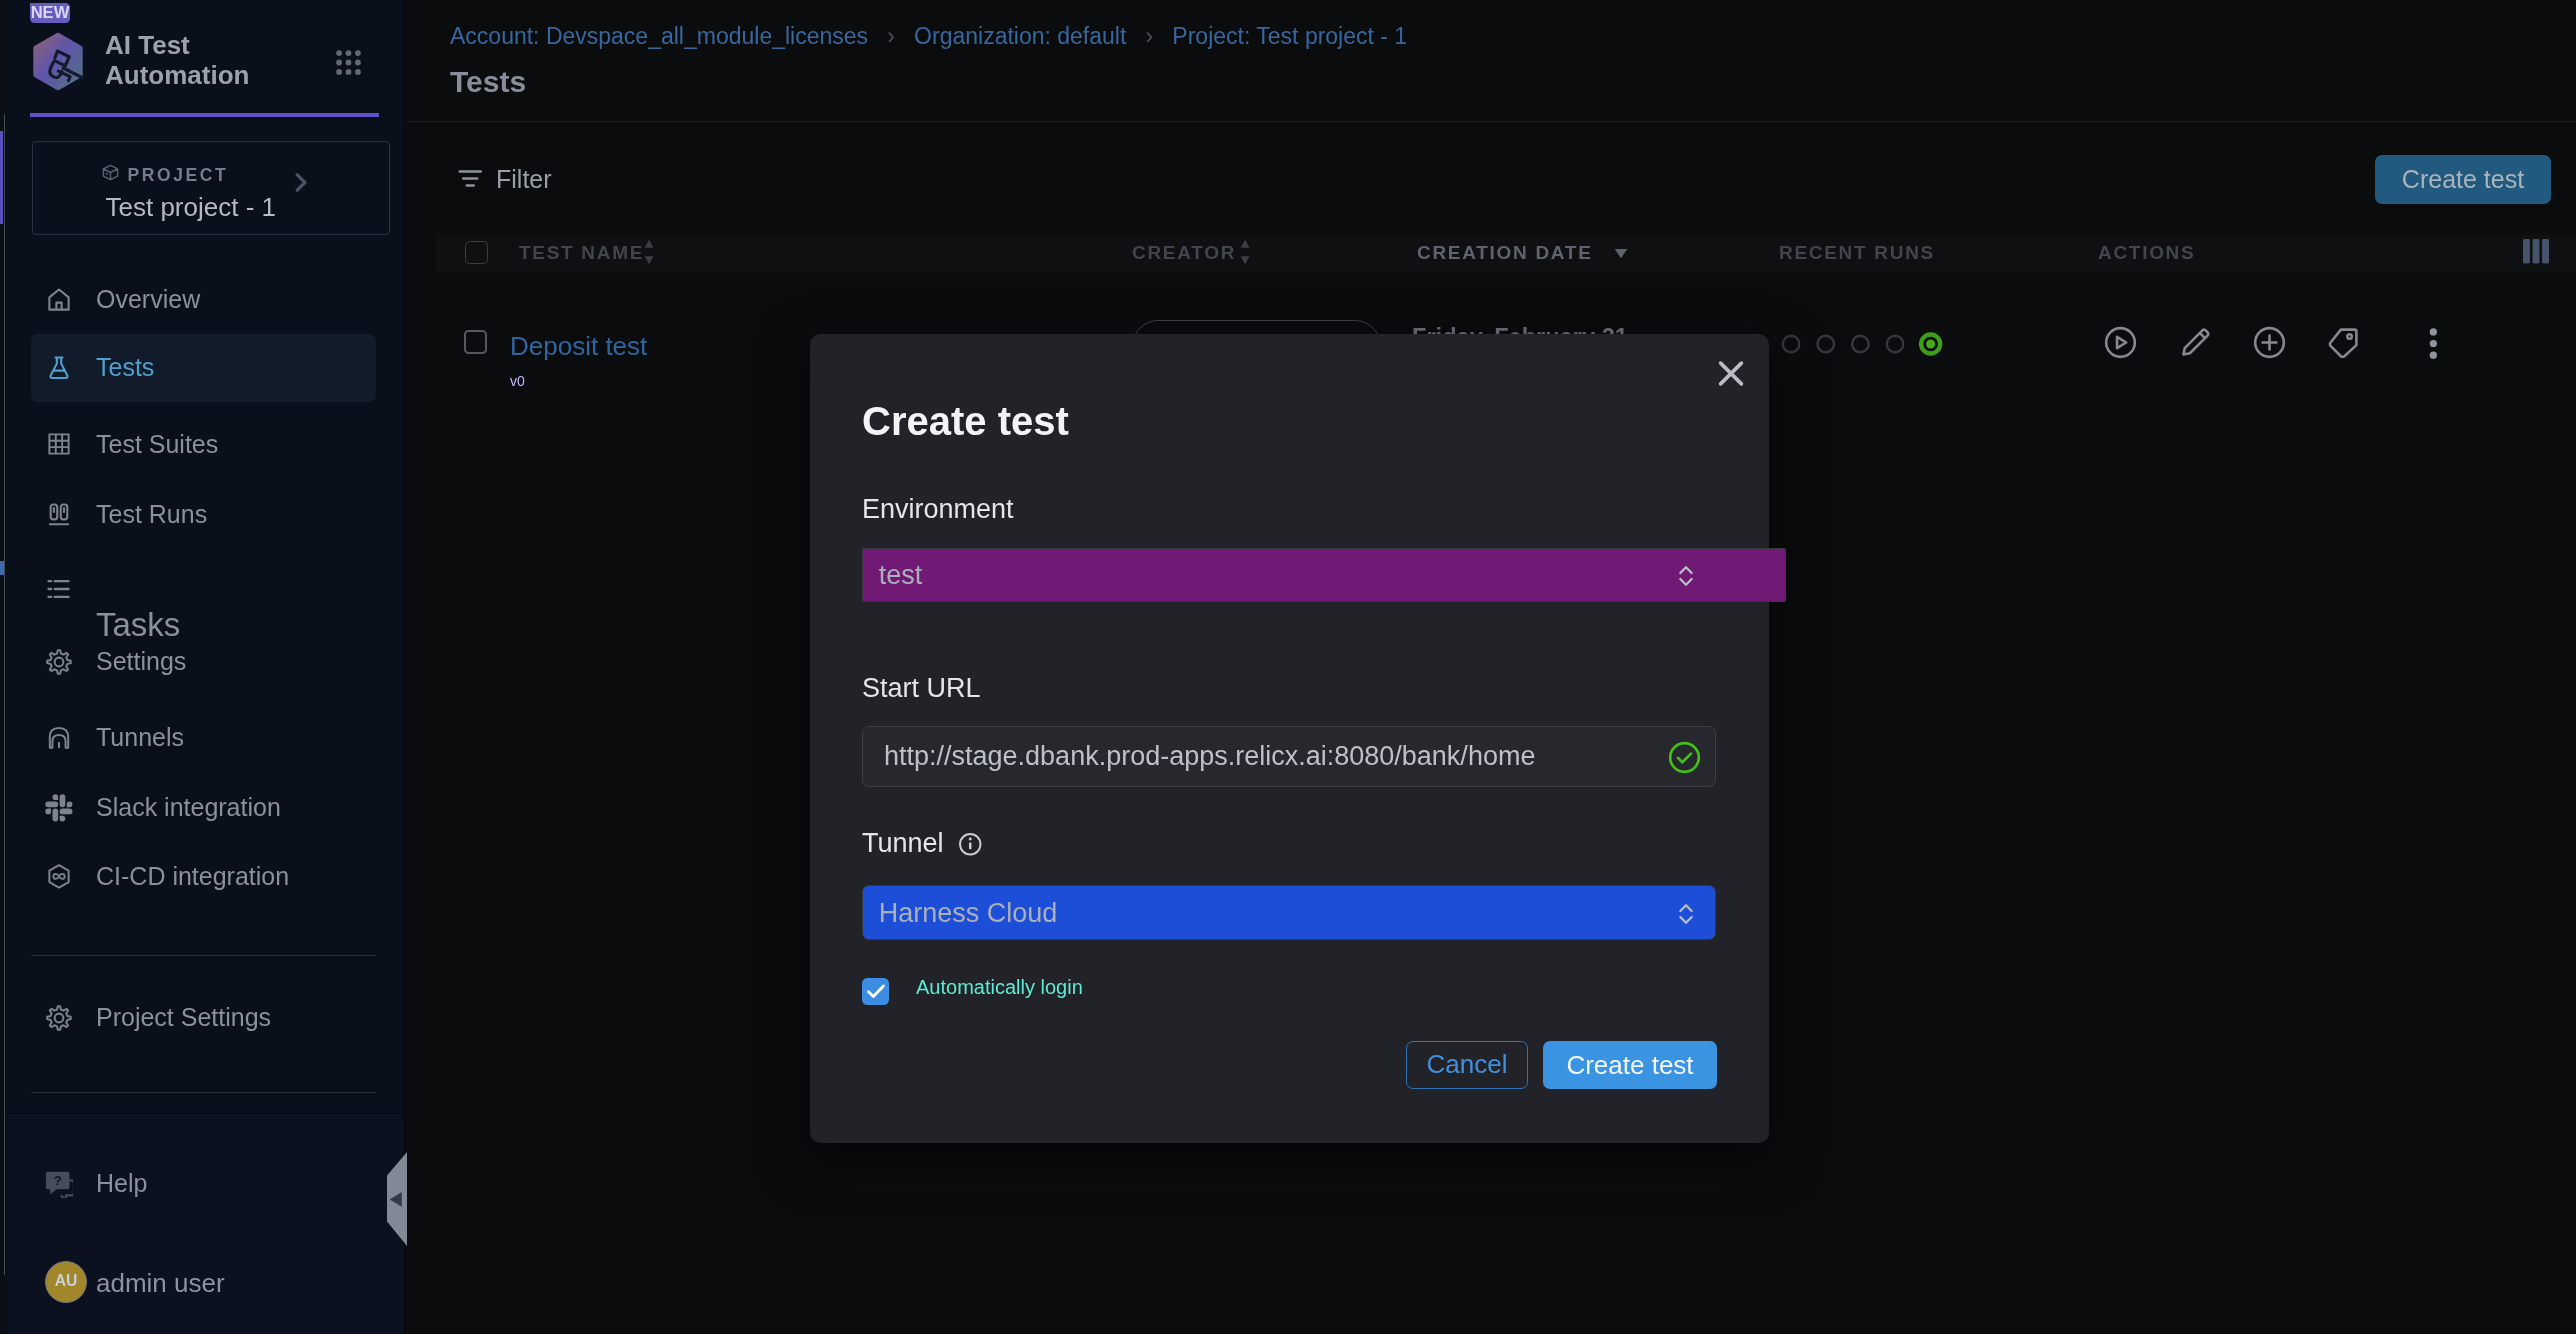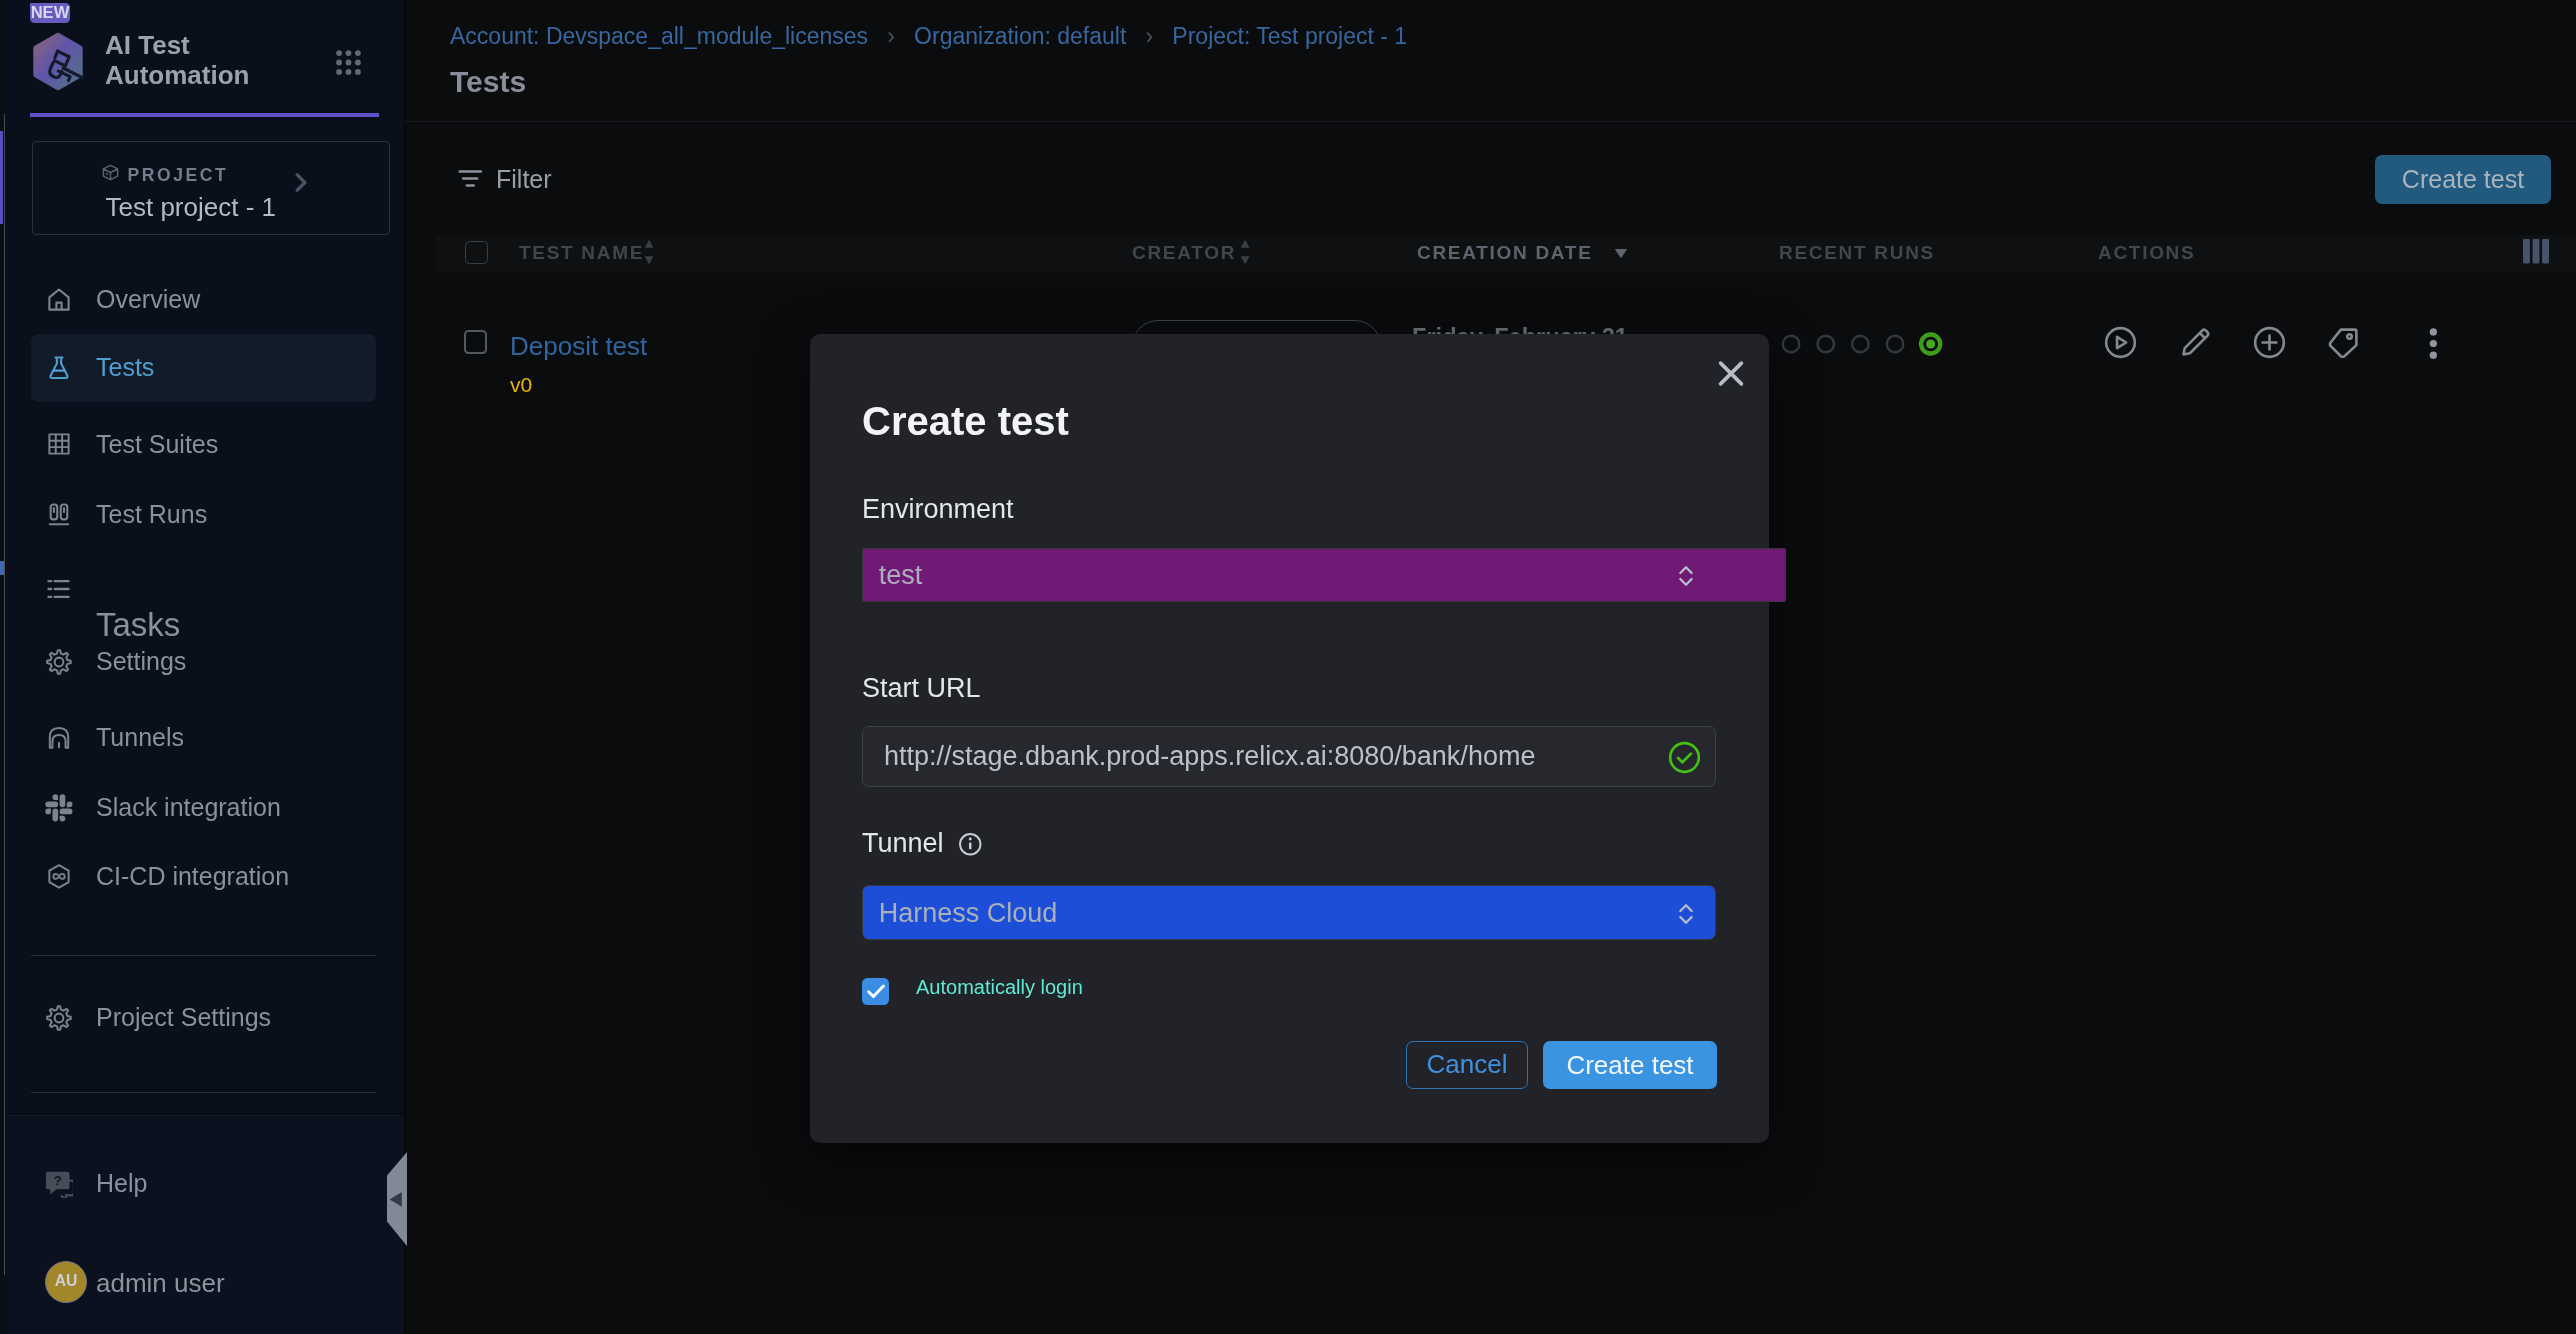--- a/index.html
+++ b/index.html
@@ -167,21 +167,21 @@
   <div class="abs" style="left:1374px;top:242px;font-size:19px;font-weight:bold;letter-spacing:1.7px;color:#41464e;">RECENT RUNS</div>
   <div class="abs" style="left:1693px;top:242px;font-size:19px;font-weight:bold;letter-spacing:1.7px;color:#41464e;">ACTIONS</div>
   <svg class="abs" style="left:2118px;top:239px;" width="26" height="24.5" viewBox="0 0 30 28" fill="#46536a">
       <rect x="0" y="0" width="8" height="28" rx="1.5"></rect>
       <rect x="11" y="0" width="8" height="28" rx="1.5"></rect>
       <rect x="22" y="0" width="8" height="28" rx="1.5"></rect>
     </svg>
 
   <div class="abs" style="left:59px;top:330px;width:23px;height:23.6px;border:2.6px solid #54585f;border-radius:4.4px;"></div>
   <div class="abs" style="left:105px;top:331px;font-size:26px;color:#30669f;">Deposit test</div>
-  <div class="abs" style="left:105px;top:373px;font-size:21px;color:#eab308;">v0</div>
+  <div class="abs" style="left:105px;top:373px;font-size:14px;color:#c4b5fd;">v0</div>
 
   <div class="abs" style="left:727px;top:320px;width:249px;height:52px;border:1.7px solid #3d424a;border-radius:28px;"></div>
 
   <div class="abs" style="left:1007px;top:324px;font-size:23.6px;font-weight:bold;color:#6e747d;">Friday, February 21,</div>
 
   <svg class="abs" style="left:1374px;top:331px;" width="175" height="26" viewBox="0 0 200 30">
     <g fill="none" stroke="#34383e" stroke-width="2.8">
       <circle cx="13" cy="15" r="9.5"></circle>
         <circle cx="53" cy="15" r="9.5"></circle>
         <circle cx="93" cy="15" r="9.5"></circle>

